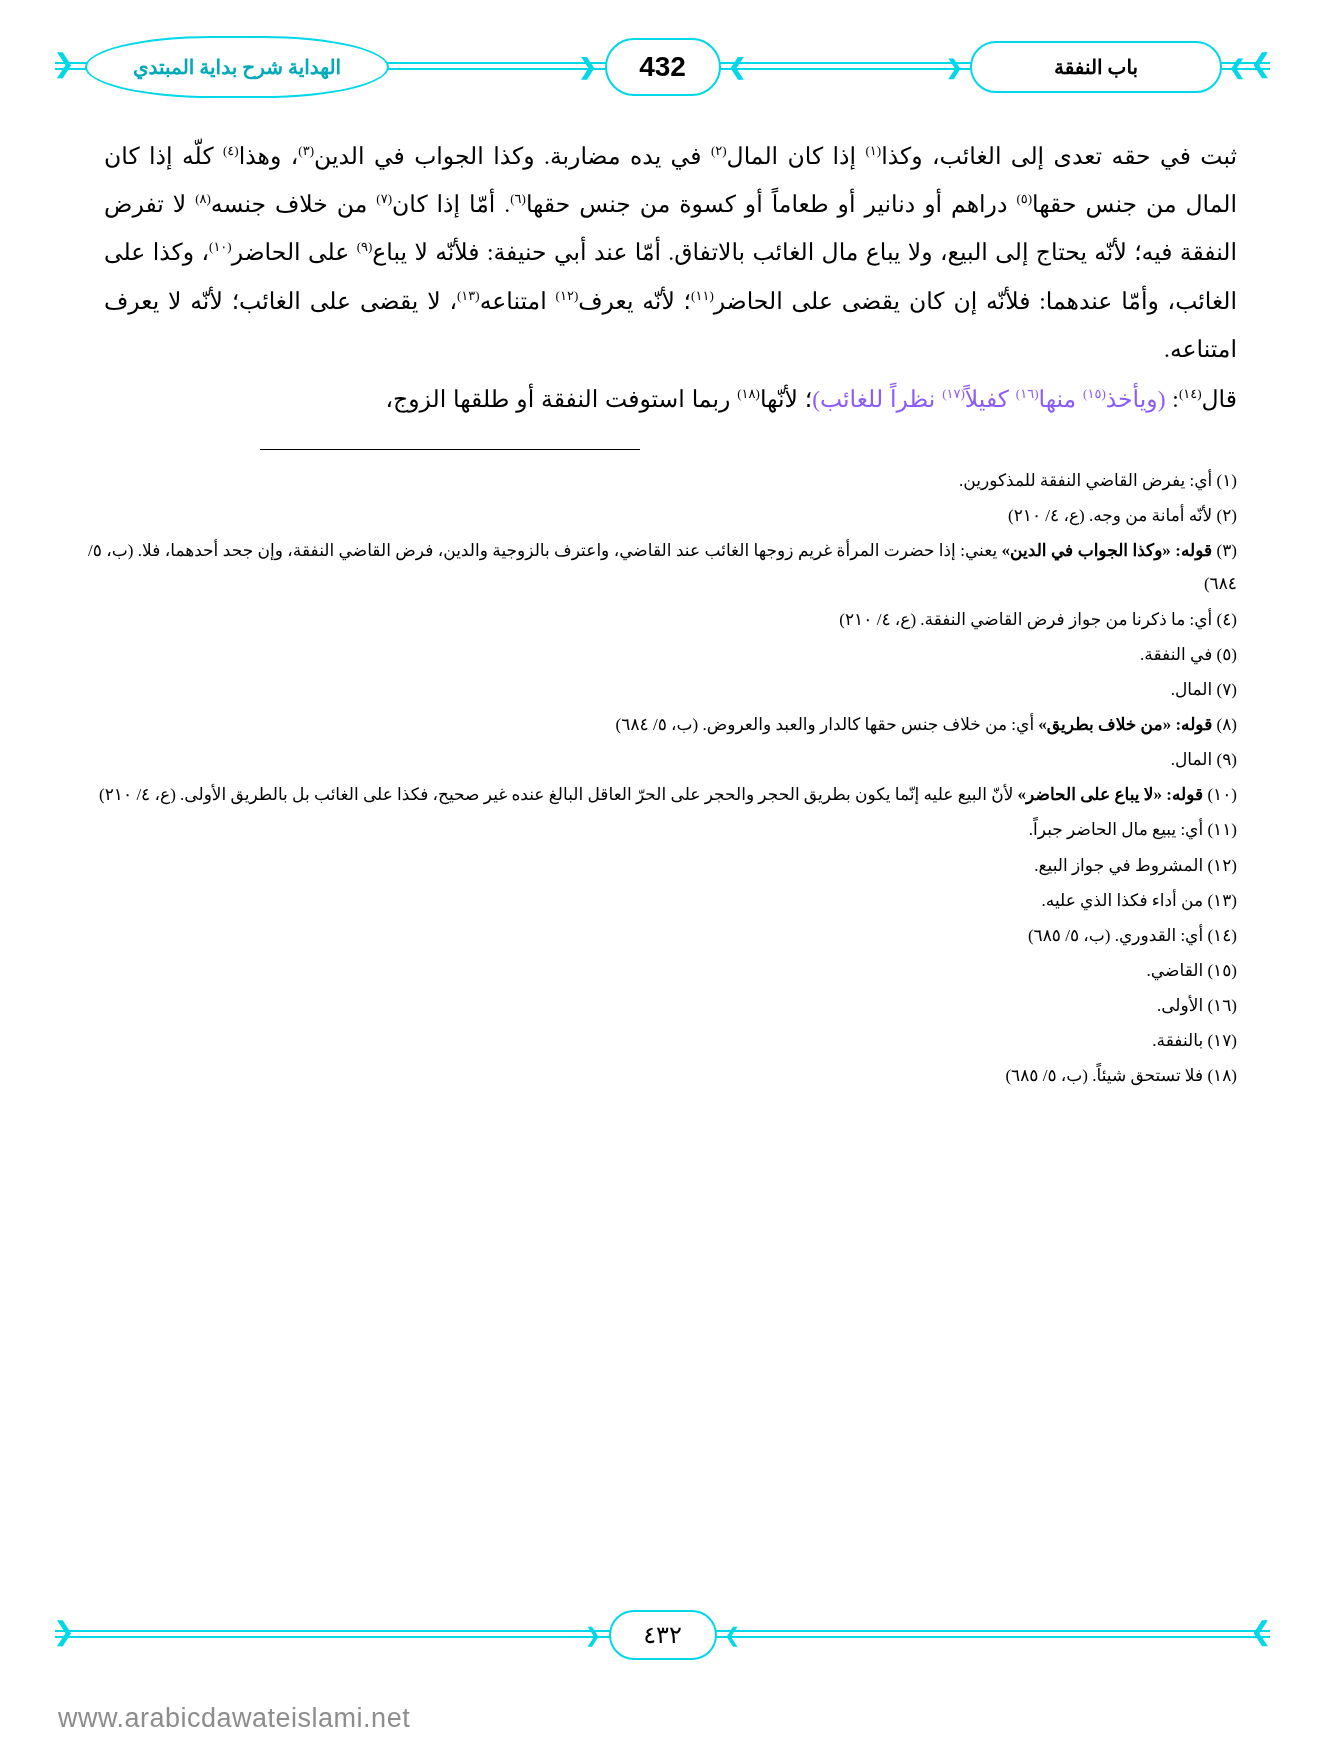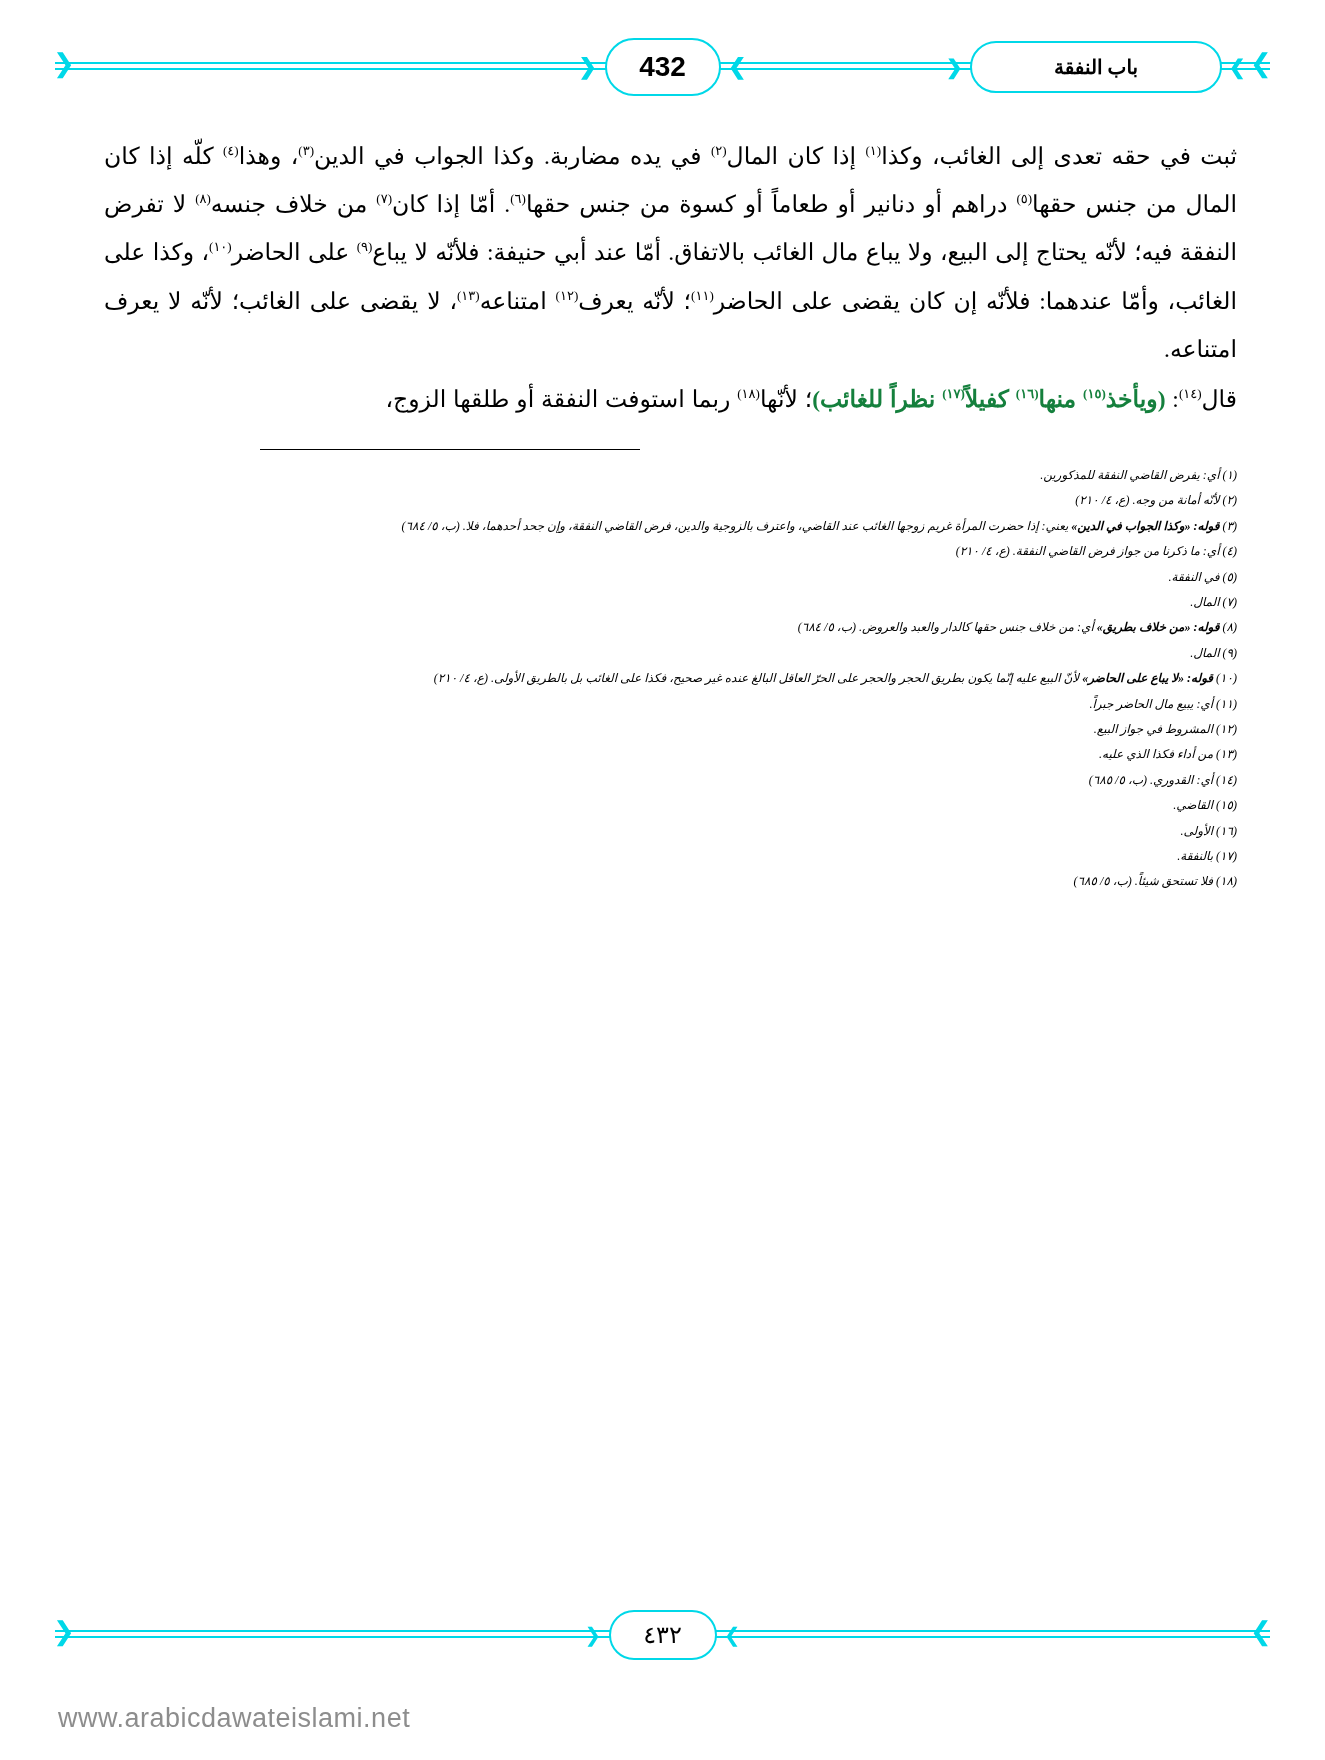--- a/index.html
+++ b/index.html
@@ -134,42 +134,41 @@
     text-align-last: right;
     word-spacing: 1px;
   }
   .main-text p { margin: 0 0 2px 0; }
   sup.fn {
     font-size: 13px;
     vertical-align: super;
     line-height: 0;
   }
   .matn {
-    color: #15803d;
-    font-weight: bold;
+    color: #8b5cf6;
+    font-weight: normal;
   }
 
   
   .fn-sep {
     width: 380px;
     height: 0;
     border-top: 1.6px solid #000;
     margin: 26px 88px 14px auto;
     margin-right: auto;
     margin-left: 260px;
   }
 
   
   .footnotes {
     margin: 0 88px 0 88px;
-    font-size: 12px;
+    font-size: 17px;
     line-height: 1.95;
     text-align: justify;
     text-align-last: right;
-    font-style: italic;
   }
   .footnotes .fn-item {
     margin-bottom: 2px;
     padding-right: 0;
   }
   .footnotes .fn-item .fn-num {
     font-weight: normal;
   }
   .footnotes b { font-weight: bold; }
   .fn-body { display: inline; }
@@ -254,20 +253,21 @@
       <span>باب النفقة</span>
       <span class="arrow-l">❮</span>
     </div>
 
     <div class="page-num-box">
       <span class="pn-arrow r">❯</span>
       <span>432</span>
       <span class="pn-arrow l">❮</span>
     </div>
 
+    <div class="book-title">الهداية شرح بداية المبتدي</div>
   </div>
 
   <div class="main-text">
     <p>ثبت في حقه تعدى إلى الغائب، وكذا<sup class="fn">(١)</sup> إذا كان المال<sup class="fn">(٢)</sup> في يده مضاربة. وكذا الجواب في الدين<sup class="fn">(٣)</sup>، وهذا<sup class="fn">(٤)</sup> كلّه إذا كان المال من جنس حقها<sup class="fn">(٥)</sup> دراهم أو دنانير أو طعاماً أو كسوة من جنس حقها<sup class="fn">(٦)</sup>. أمّا إذا كان<sup class="fn">(٧)</sup> من خلاف جنسه<sup class="fn">(٨)</sup> لا تفرض النفقة فيه؛ لأنّه يحتاج إلى البيع، ولا يباع مال الغائب بالاتفاق. أمّا عند أبي حنيفة: فلأنّه لا يباع<sup class="fn">(٩)</sup> على الحاضر<sup class="fn">(١٠)</sup>، وكذا على الغائب، وأمّا عندهما: فلأنّه إن كان يقضى على الحاضر<sup class="fn">(١١)</sup>؛ لأنّه يعرف<sup class="fn">(١٢)</sup> امتناعه<sup class="fn">(١٣)</sup>، لا يقضى على الغائب؛ لأنّه لا يعرف امتناعه.</p>
     <p>قال<sup class="fn">(١٤)</sup>: <span class="matn">(ويأخذ<sup class="fn">(١٥)</sup> منها<sup class="fn">(١٦)</sup> كفيلاً<sup class="fn">(١٧)</sup> نظراً للغائب)</span>؛ لأنّها<sup class="fn">(١٨)</sup> ربما استوفت النفقة أو طلقها الزوج،</p>
   </div>
 
   <div class="fn-sep"></div>
 
   <div class="footnotes">

